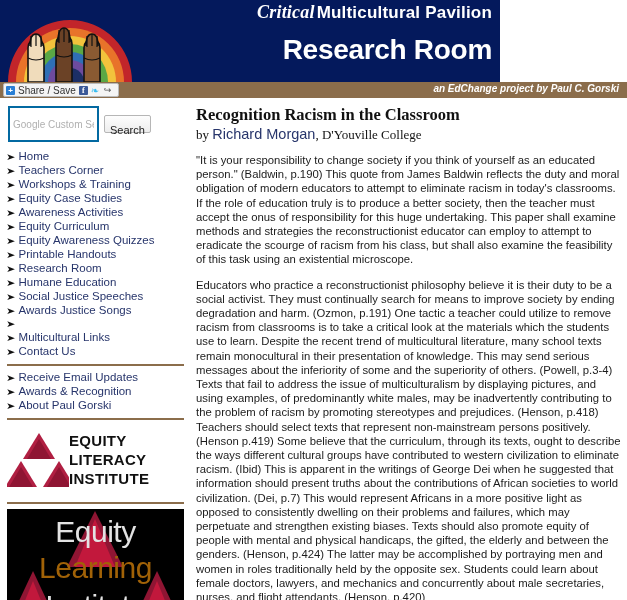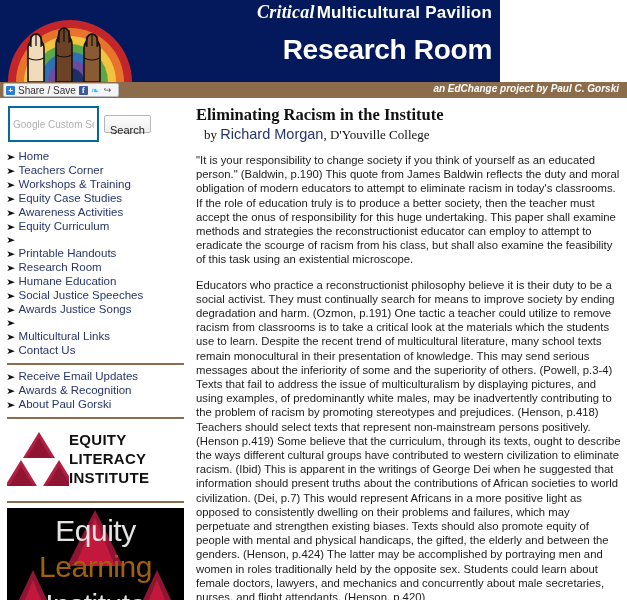--- a/index.html
+++ b/index.html
@@ -270,21 +270,21 @@
     font-size: 16.5px;
     font-weight: bold;
     color: #111;
     margin: 0 0 2px 0;
     line-height: 19px;
   }
   .byline {
     font-family: "Liberation Serif", serif;
     font-size: 13px;
     color: #111;
-    margin: 0 0 10px 8px;
+    margin: 0 0 10px 0;
     line-height: 17px;
   }
   .byline .author {
     font-family: "Liberation Sans", sans-serif;
     font-size: 14.5px;
     color: #27356b;
     text-decoration: none;
     cursor: pointer;
   }
 
@@ -386,20 +386,21 @@
       <li>
           <span class="bullet">➤</span>
           <a class="navlink">Awareness Activities</a>
         </li>
       <li>
           <span class="bullet">➤</span>
           <a class="navlink">Equity Curriculum</a>
         </li>
       <li>
           <span class="bullet">➤</span>
+          <a class="navlink">Equity Awareness Quizzes</a>
         </li>
       <li>
           <span class="bullet">➤</span>
           <a class="navlink">Printable Handouts</a>
         </li>
       <li>
           <span class="bullet">➤</span>
           <a class="navlink">Research Room</a>
         </li>
       <li>
@@ -474,21 +475,21 @@
         <polygon points="150,62 180,126 120,126" fill="#8f1533"></polygon>
         <polygon points="150,72 172,126 128,126" fill="#c2183c"></polygon>
       </svg>
       <div class="elearn-word w1">Equity</div>
       <div class="elearn-word w2">Learning</div>
       <div class="elearn-word w3">Institute</div>
     </div>
   </div>
 
   <div class="content">
-    <h1 class="article-title">Eliminating Racism in the Institute</h1>
+    <h1 class="article-title">Recognition Racism in the Classroom</h1>
     <div class="byline">
       <span>by</span>
       <a class="author">Richard Morgan</a><span>, D'Youville College</span>
     </div>
     <p class="para">"It is your responsibility to change society if you think of yourself as an educated person." (Baldwin, p.190) This quote from James Baldwin reflects the duty and moral obligation of modern educators to attempt to eliminate racism in today's classrooms. If the role of education truly is to produce a better society, then the teacher must accept the onus of responsibility for this huge undertaking. This paper shall examine methods and strategies the reconstructionist educator can employ to attempt to eradicate the scourge of racism from his class, but shall also examine the feasibility of this task using an existential microscope.</p>
     <p class="para">Educators who practice a reconstructionist philosophy believe it is their duty to be a social activist. They must continually search for means to improve society by ending degradation and harm. (Ozmon, p.191) One tactic a teacher could utilize to remove racism from classrooms is to take a critical look at the materials which the students use to learn. Despite the recent trend of multicultural literature, many school texts remain monocultural in their presentation of knowledge. This may send serious messages about the inferiority of some and the superiority of others. (Powell, p.3-4) Texts that fail to address the issue of multiculturalism by displaying pictures, and using examples, of predominantly white males, may be inadvertently contributing to the problem of racism by promoting stereotypes and prejudices. (Henson, p.418) Teachers should select texts that represent non-mainstream persons positively. (Henson p.419) Some believe that the curriculum, through its texts, ought to describe the ways different cultural groups have contributed to western civilization to eliminate racism. (Ibid) This is apparent in the writings of George Dei when he suggested that information should present truths about the contributions of African societies to world civilization. (Dei, p.7) This would represent Africans in a more positive light as opposed to consistently dwelling on their problems and failures, which may perpetuate and strengthen existing biases. Texts should also promote equity of people with mental and physical handicaps, the gifted, the elderly and between the genders. (Henson, p.424) The latter may be accomplished by portraying men and women in roles traditionally held by the opposite sex. Students could learn about female doctors, lawyers, and mechanics and concurrently about male secretaries, nurses, and flight attendants. (Henson, p.420)</p>
 
   </div>
 </div>
 

